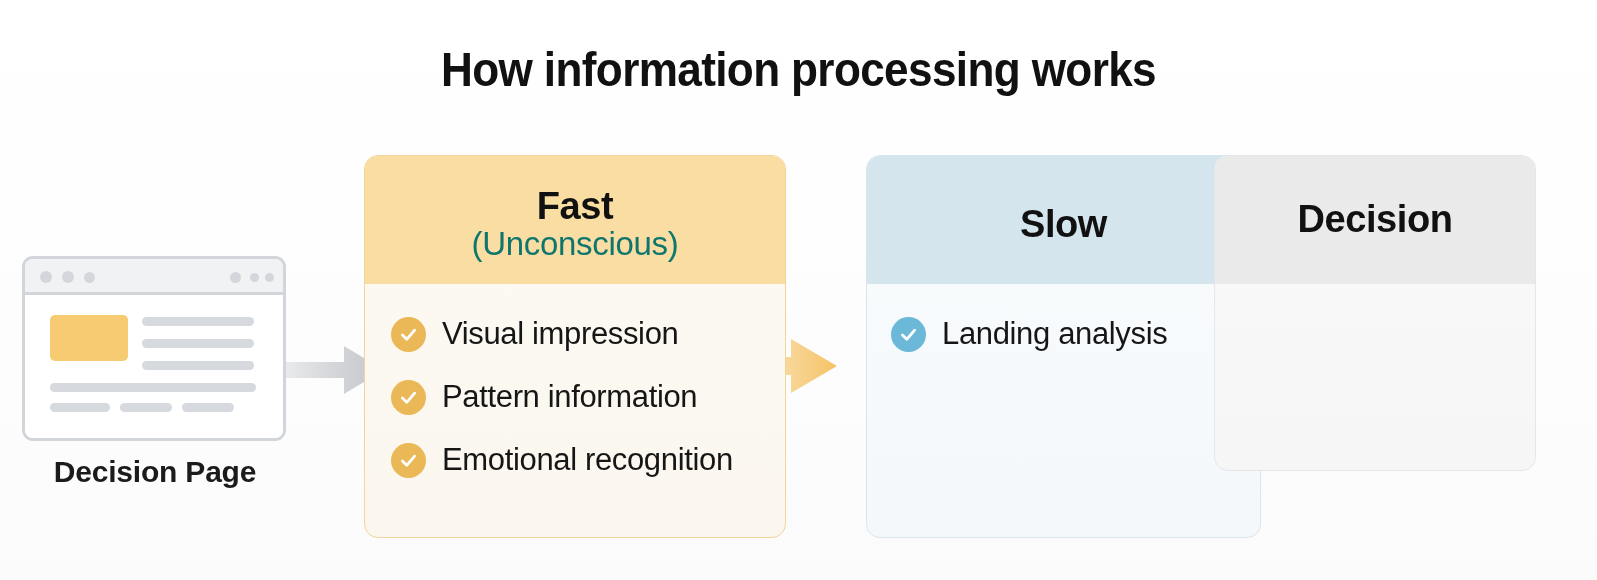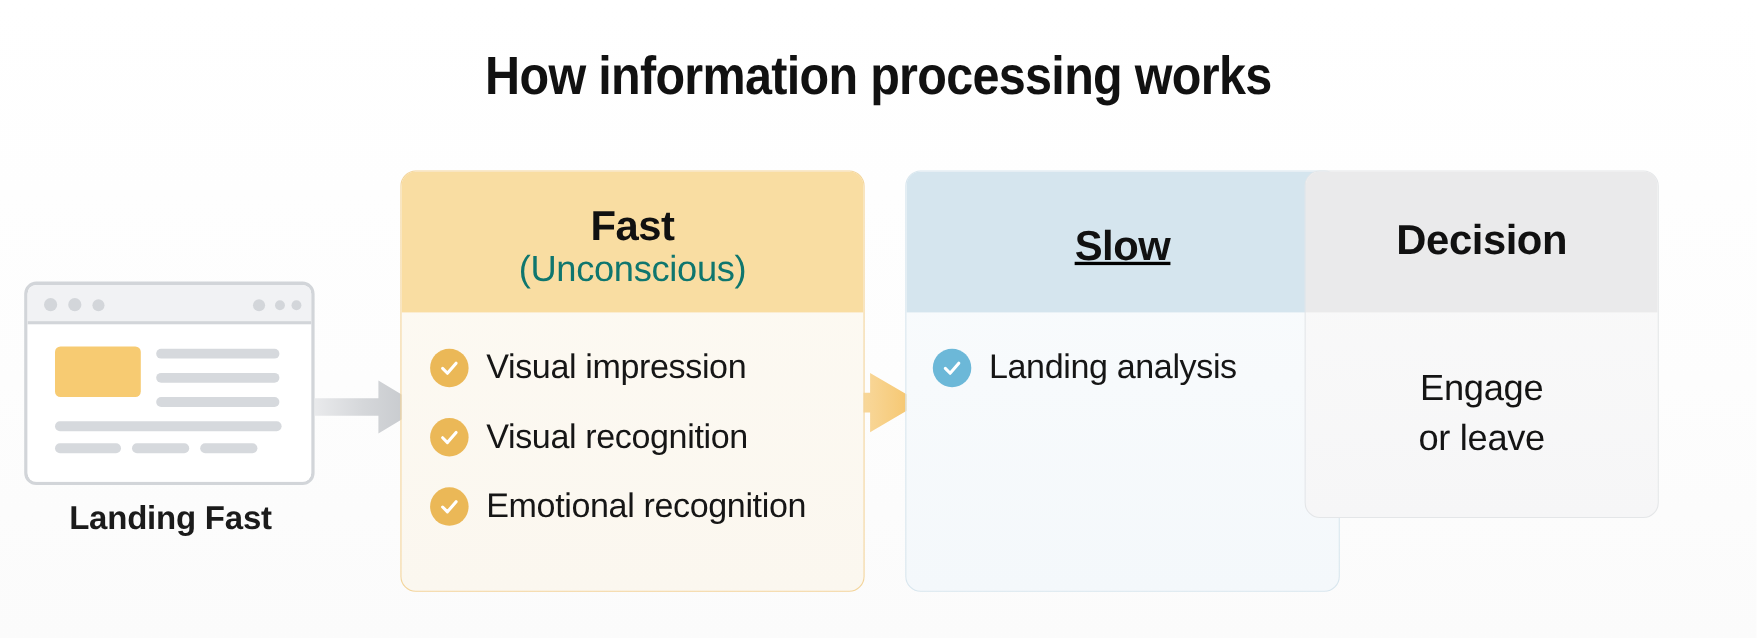--- a/index.html
+++ b/index.html
@@ -162,38 +162,37 @@
   }
   #card-fast .card-header {
     height: 128px;
     background: #f9dda2;
     padding-top: 10px;
   }
   #card-fast .card-body { top: 128px; bottom: 16px; padding: 32px 0 0 26px; }
 
   
   #card-slow {
-    left: 823px;
+    left: 866px;
     top: 155px;
     width: 395px;
     height: 383px;
     border: 1.5px solid #d8e6ee;
     background: linear-gradient(180deg, #fafcfd 0%, #f4f8fb 100%);
-    text-decoration: underline;
   }
   #card-slow .card-header {
     height: 128px;
     background: #d5e5ee;
     padding-top: 10px;
   }
   #card-slow .card-body { top: 128px; bottom: 0; padding: 32px 0 0 24px; }
 
   
   #card-decision {
-    left: 1186px;
+    left: 1214px;
     top: 155px;
     width: 322px;
     height: 316px;
     border: 1.5px solid #e4e6e8;
     background: linear-gradient(180deg, #fafafa 0%, #f6f6f7 100%);
   }
   #card-decision .card-header {
     height: 128px;
     background: #eaeaeb;
     display: flex;
@@ -273,21 +272,21 @@
           <div class="sk-line" id="sk-r1"></div>
           <div class="sk-line" id="sk-r2"></div>
           <div class="sk-line" id="sk-r3"></div>
           <div class="sk-line" id="sk-full"></div>
           <div class="sk-line" id="sk-s1"></div>
           <div class="sk-line" id="sk-s2"></div>
           <div class="sk-line" id="sk-s3"></div>
         </div>
       </div>
     </div>
-    <div id="landing-label">Landing Fast</div>
+    <div id="landing-label">Decision Page</div>
   </div>
 
   <div class="arrow" id="arrow-1">
     <svg width="98" height="56" viewBox="0 0 98 56">
       <defs>
         <linearGradient id="gradGray" x1="0" y1="0" x2="1" y2="0">
           <stop offset="0%" stop-color="#e9eaec"></stop>
           <stop offset="45%" stop-color="#d5d7da"></stop>
           <stop offset="100%" stop-color="#c3c6ca"></stop>
         </linearGradient>
@@ -335,21 +334,21 @@
             </svg>
         </span>
         <span class="bullet-label">Visual impression</span>
       </div>
       <div class="bullet">
         <span class="check-icon amber">
           <svg width="21" height="21" viewBox="0 0 24 24">
               <path d="M5 12.5 L10 17.5 L19 7" fill="none" stroke="#ffffff" stroke-width="3.2" stroke-linecap="round" stroke-linejoin="round"></path>
             </svg>
         </span>
-        <span class="bullet-label">Visual recognition</span>
+        <span class="bullet-label">Pattern information</span>
       </div>
       <div class="bullet">
         <span class="check-icon amber">
           <svg width="21" height="21" viewBox="0 0 24 24">
               <path d="M5 12.5 L10 17.5 L19 7" fill="none" stroke="#ffffff" stroke-width="3.2" stroke-linecap="round" stroke-linejoin="round"></path>
             </svg>
         </span>
         <span class="bullet-label">Emotional recognition</span>
       </div>
     </div>
@@ -368,19 +367,15 @@
         </span>
         <span class="bullet-label">Landing analysis</span>
       </div>
     </div>
   </div>
 
   <div class="card" id="card-decision">
     <div class="card-header">
       <div class="card-title">Decision</div>
     </div>
-    <div class="card-body">
-      <div class="decision-line">Engage</div>
-      <div class="decision-line">or leave</div>
-    </div>
   </div>
 
 </div>
 
 </body></html>

